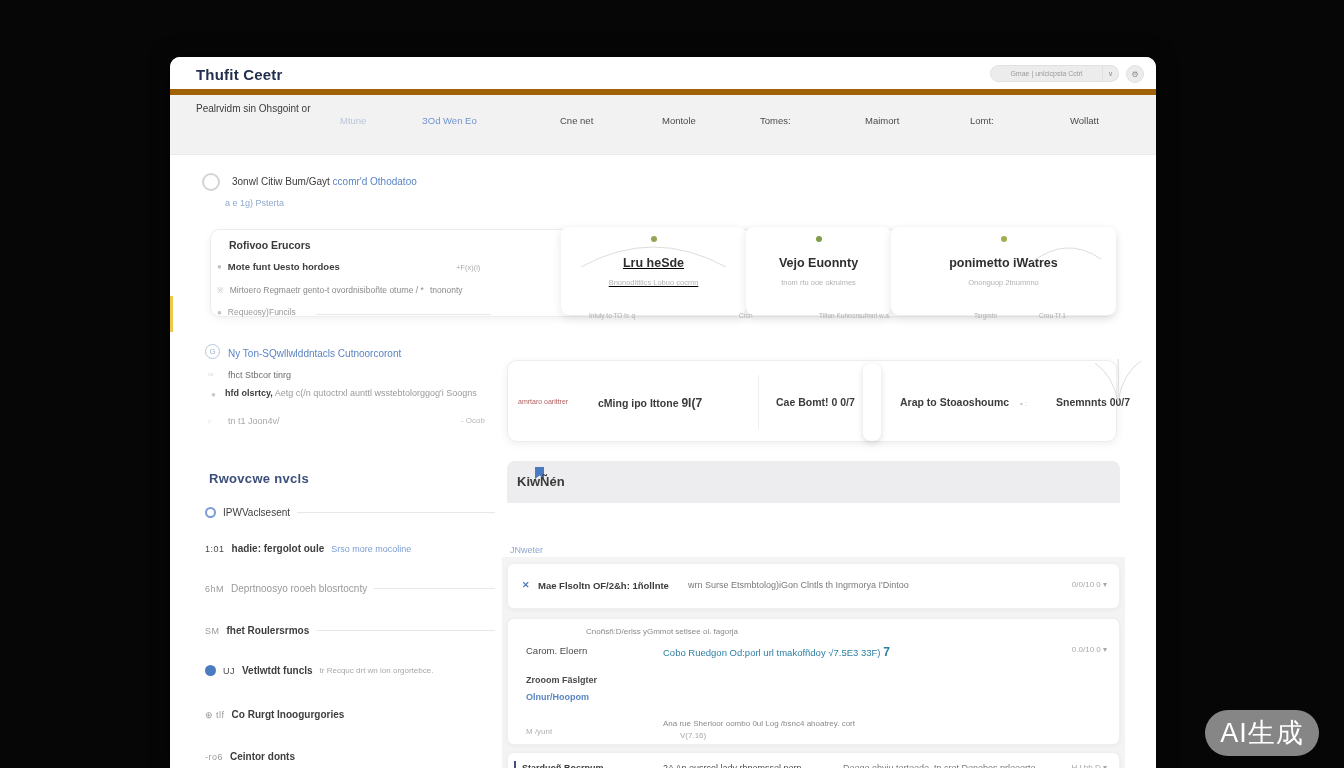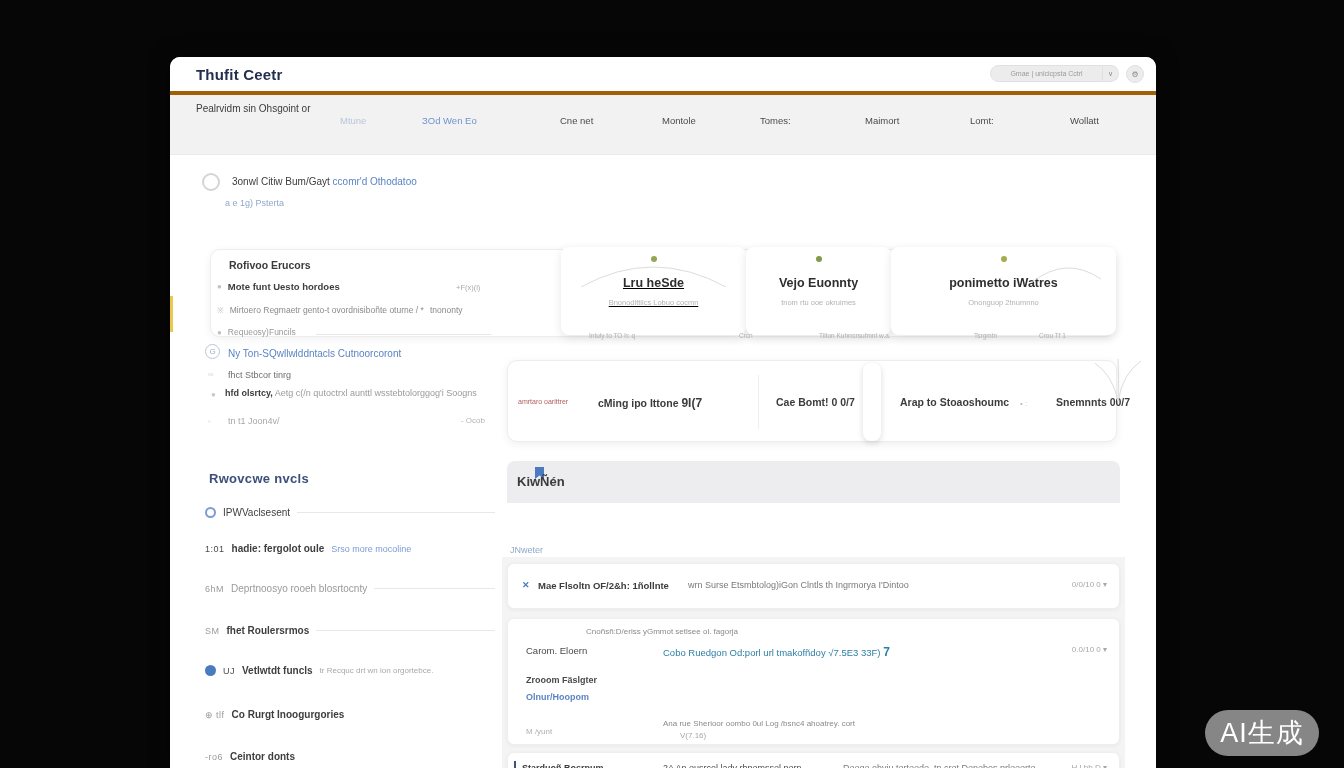--- a/index.html
+++ b/index.html
@@ -4,21 +4,21 @@
 <style>
   * { margin:0; padding:0; box-sizing:border-box; }
   html,body { width:1344px; height:768px; background:#060606; overflow:hidden;
     font-family:"Liberation Sans", sans-serif; -webkit-font-smoothing:antialiased; }
   .win { position:absolute; left:170px; top:57px; width:986px; height:711px;
     background:#ffffff; border-radius:10px 10px 0 0; overflow:hidden;
     box-shadow:0 0 20px rgba(0,0,0,.5); }
 
   
   .hdr { position:absolute; left:0; top:0; width:100%; height:38px; background:#ffffff;
-    border-bottom:4px solid #a16207; }
+    border-bottom:6px solid #a16207; }
   .hdr-title { position:absolute; left:26px; top:9px; font-size:15px; font-weight:bold;
     color:#232f4e; letter-spacing:.2px; }
   .acct-pill { position:absolute; left:820px; top:8px; width:113px; height:17px;
     background:#ececec; border:1px solid #e0e0e0; border-radius:9px 0 0 9px;
     font-size:7px; color:#9a9a9a; display:flex; align-items:center; justify-content:center; }
   .acct-chev { position:absolute; left:933px; top:8px; width:16px; height:17px;
     background:#ececec; border:1px solid #e0e0e0; border-left:none; border-radius:0 9px 9px 0;
     font-size:7px; color:#8a8a8a; display:flex; align-items:center; justify-content:center; }
   .acct-gear { position:absolute; left:956px; top:8px; width:18px; height:18px;
     background:#ececec; border:1px solid #e0e0e0; border-radius:50%;
@@ -35,21 +35,21 @@
   .yellow-strip { position:absolute; left:0; top:239px; width:3px; height:36px; background:#e9c94e; }
 
   
   .notice-circle { position:absolute; left:32px; top:116px; width:18px; height:18px;
     border:2px solid #d4d4d4; border-radius:50%; background:#fff; }
   .notice-line1 { position:absolute; left:62px; top:119px; font-size:10px; color:#3c3c3c; }
   .notice-line1 a { color:#5b84c4; text-decoration:none; }
   .notice-line2 { position:absolute; left:55px; top:141px; font-size:9px; color:#8fa8cc; }
 
   
-  .review-card { position:absolute; left:40px; top:192px; width:905px; height:88px;
+  .review-card { position:absolute; left:40px; top:172px; width:905px; height:88px;
     background:#fff; border:1px solid #ededed; border-radius:10px;
     box-shadow:0 2px 8px rgba(0,0,0,.06); }
   .rc-title { position:absolute; left:18px; top:9px; font-size:10.5px; font-weight:bold; color:#3a3a3a; }
   .rc-row { position:absolute; left:6px; width:300px; font-size:8.5px; color:#5a5a5a;
     display:flex; align-items:center; gap:6px; }
   .rc-bullet { color:#c2c2c2; font-size:8px; }
   .rc-row1 { top:31px; font-size:9.5px; font-weight:bold; color:#3e3e3e; }
   .rc-row2 { top:54px; color:#8a8a8a; }
   .rc-row3 { top:77px; color:#9a9a9a; }
   .rc-val { position:absolute; font-size:7.5px; color:#a8a8a8; }

